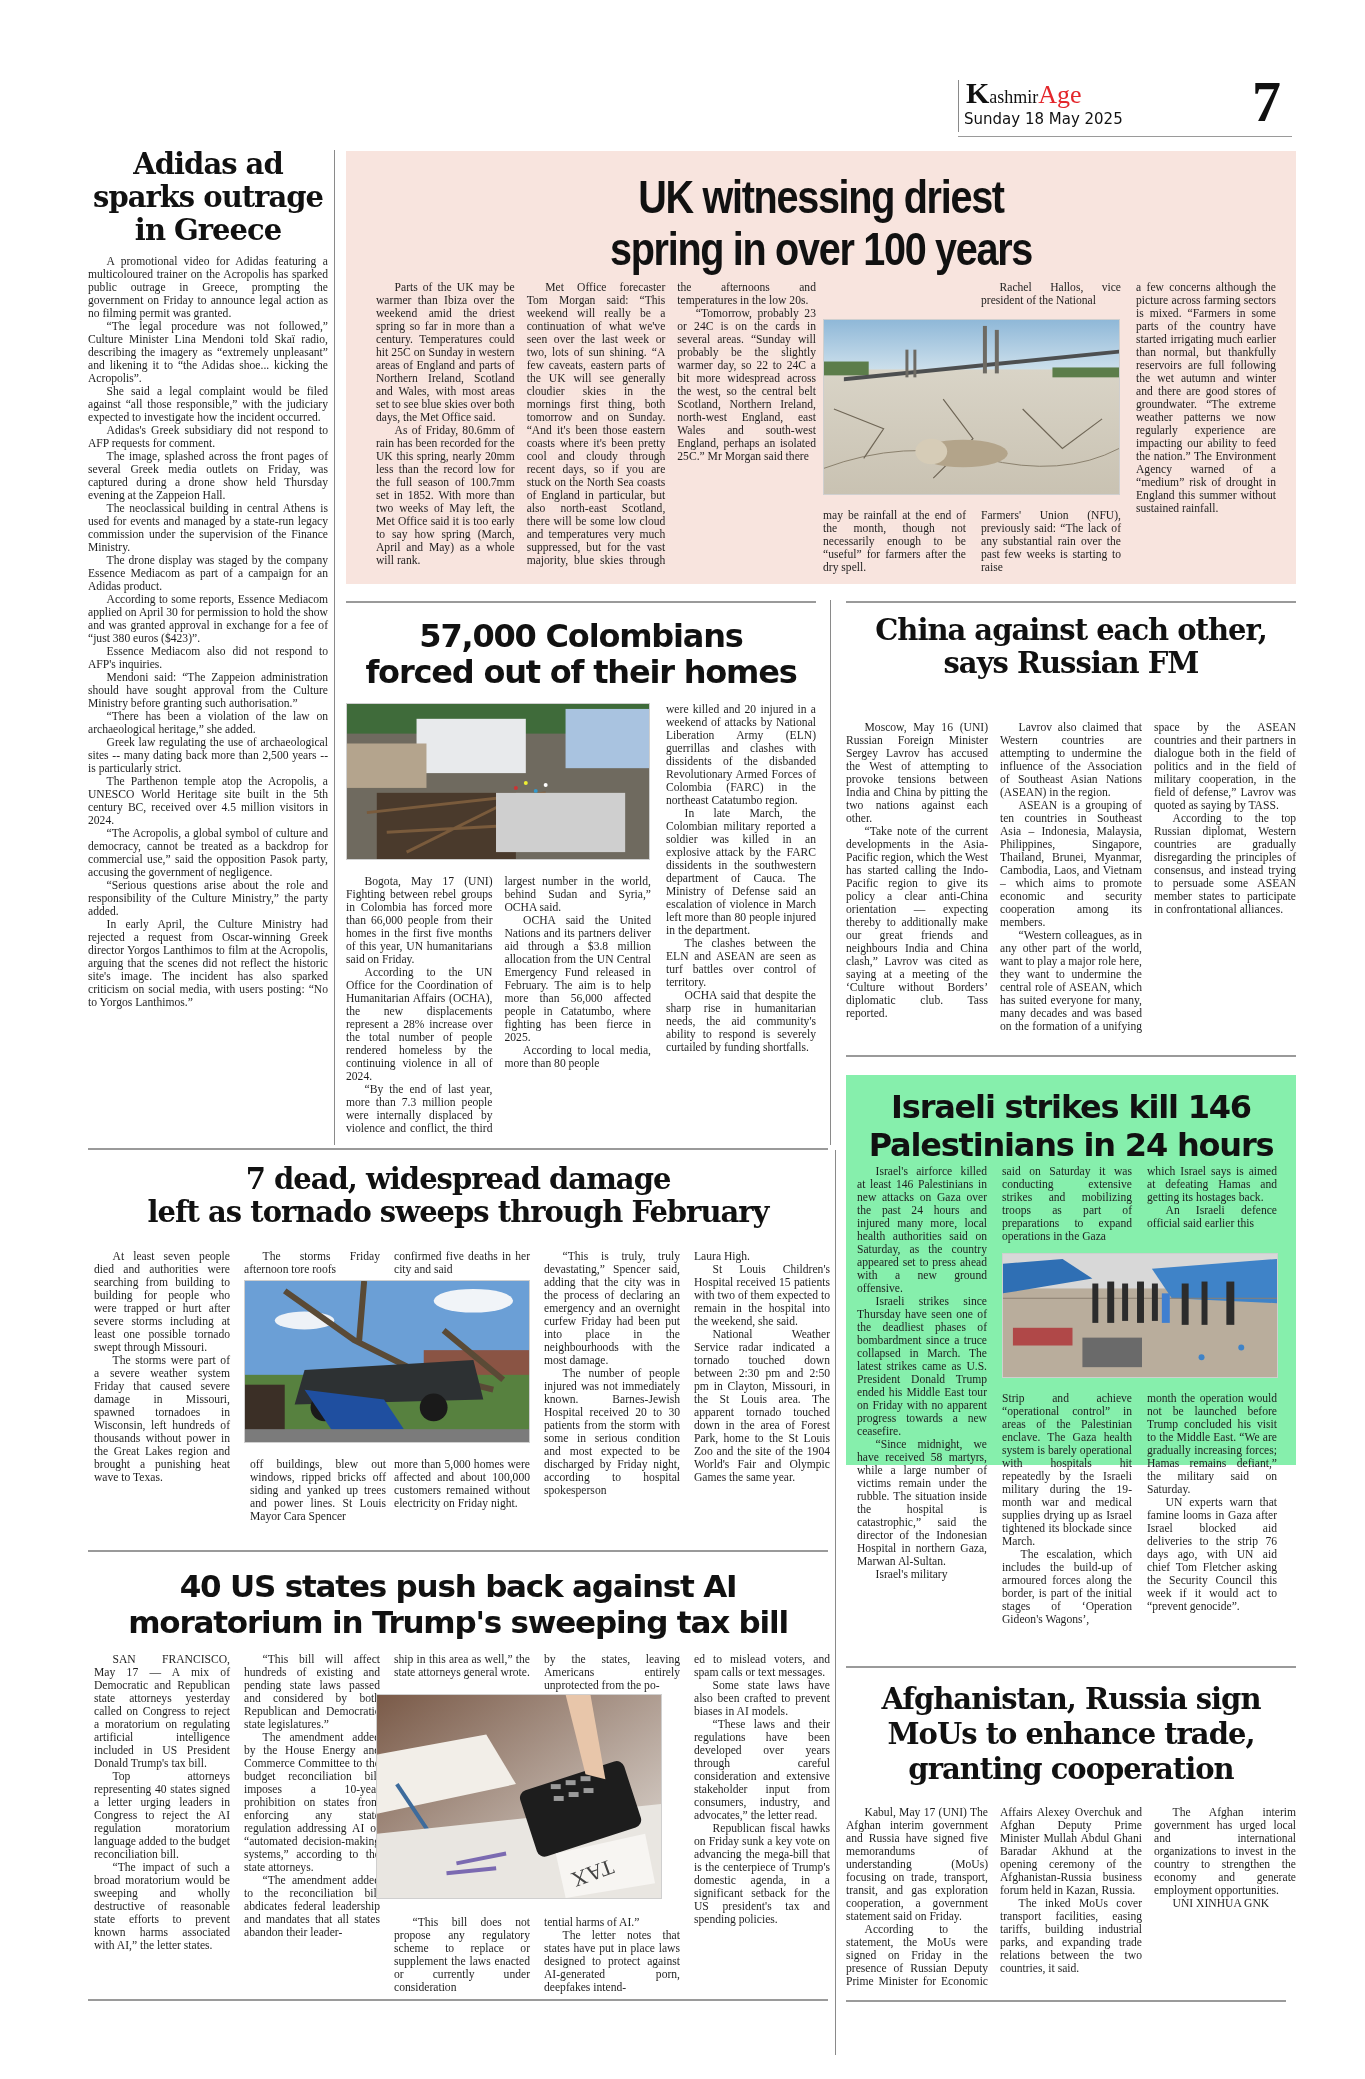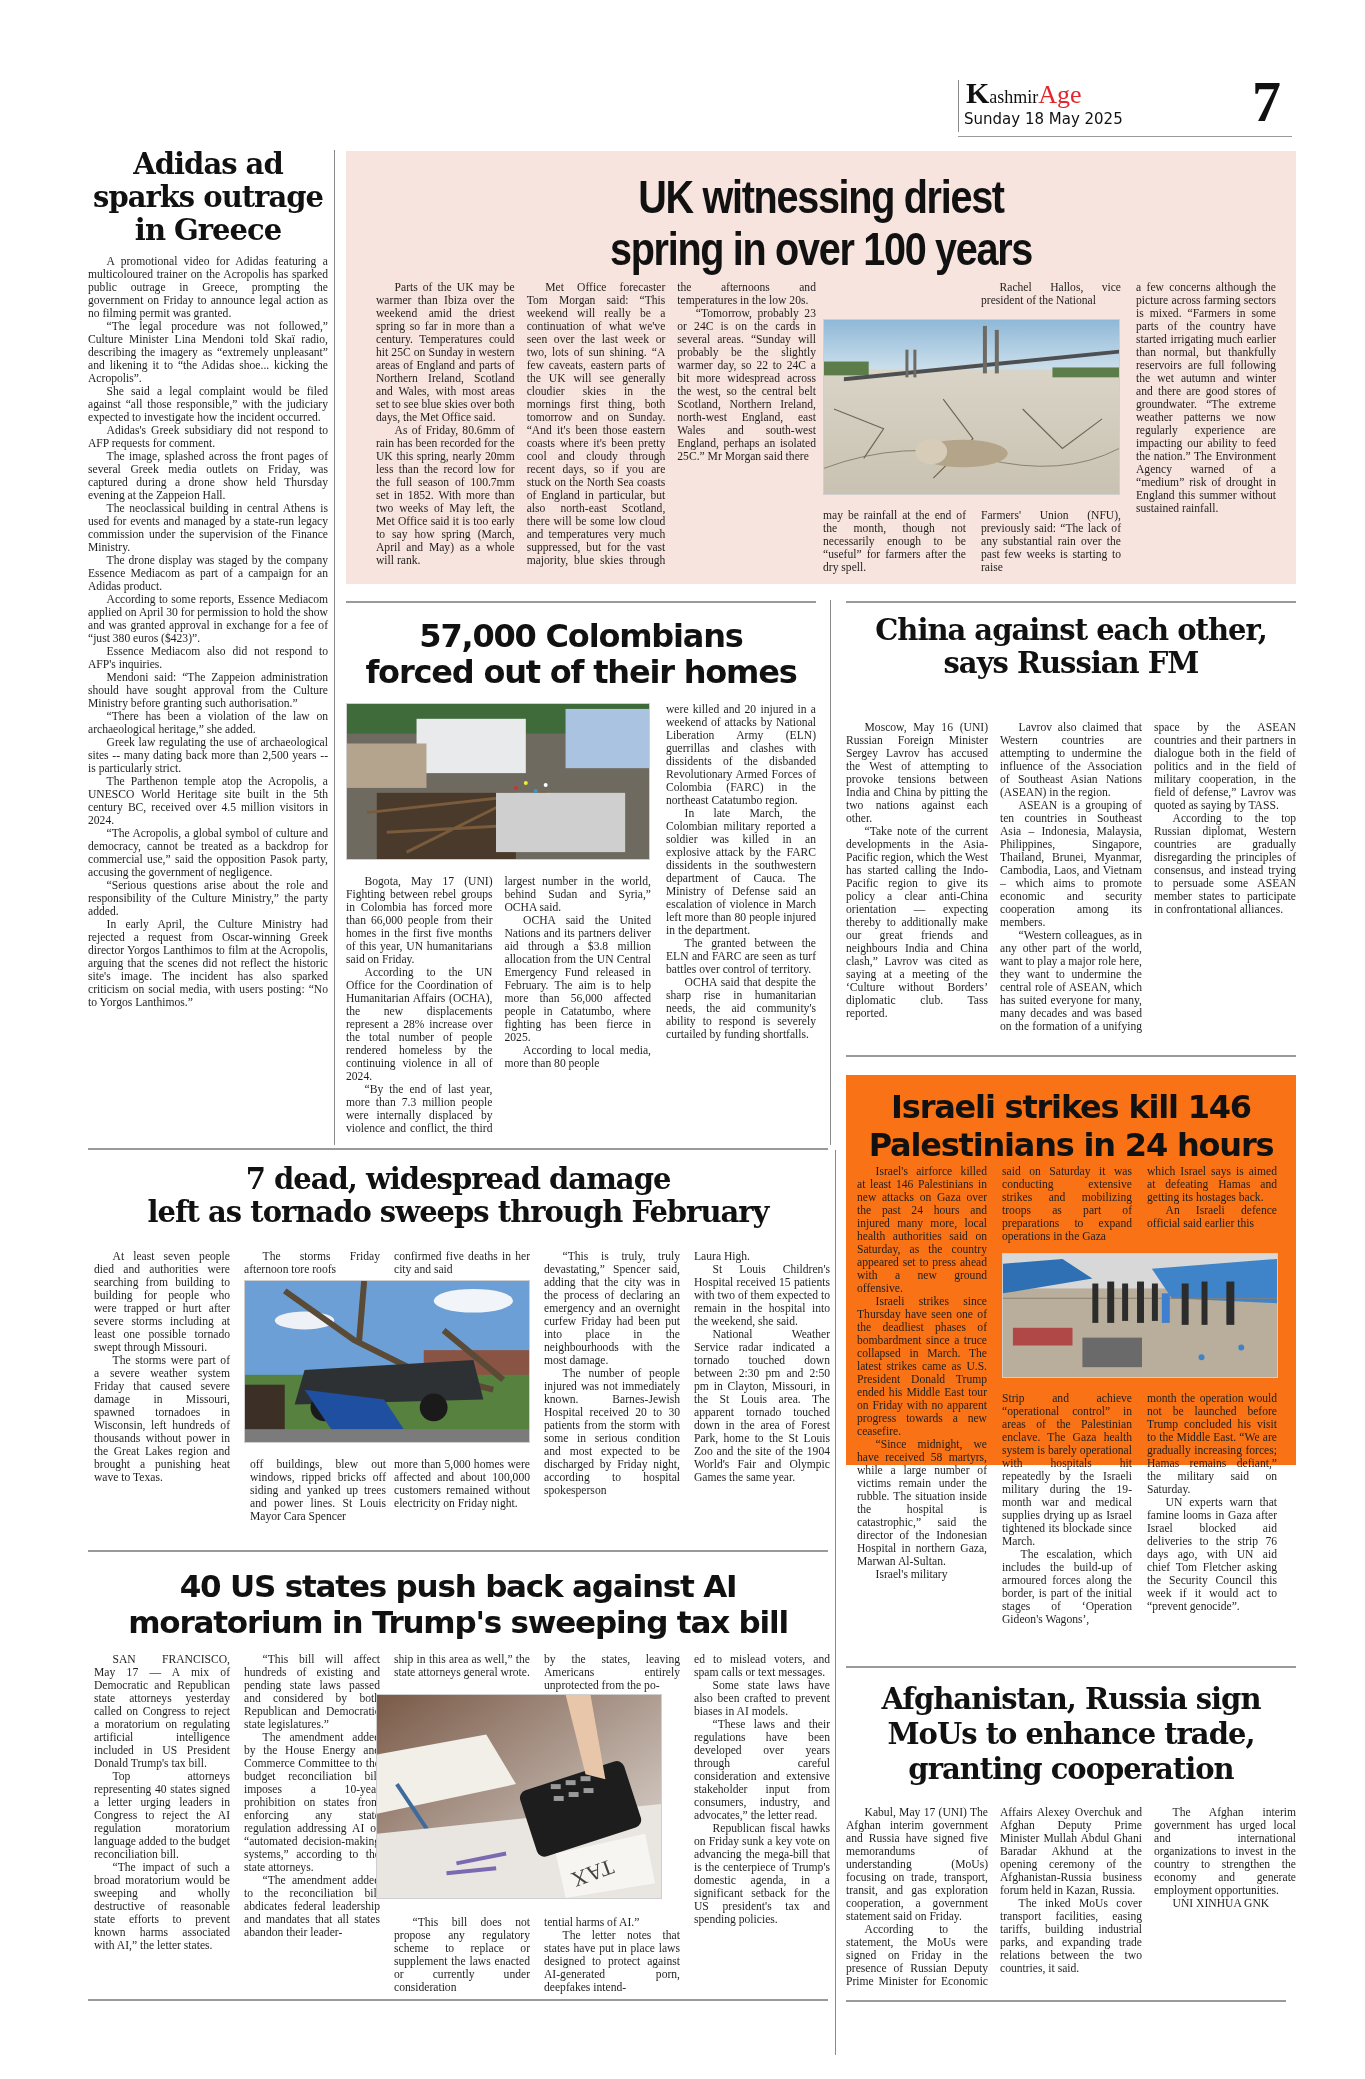--- a/index.html
+++ b/index.html
@@ -36,21 +36,21 @@
   
   #masthead-logo { font-family: "Liberation Serif", serif; font-size: 22px; }
   #masthead-logo .k { font-size: 30px; font-weight: bold; color: #111; }
   #masthead-logo .ashmir { font-size: 18px; color: #111; }
   #masthead-logo .age { color: #e3262b; font-size: 26px; }
   #masthead-date { font-family: "DejaVu Sans", sans-serif; font-size: 15px; color: #111; }
   #page-number { font-family: "Liberation Serif", serif; font-size: 58px; font-weight: bold; color: #111; }
 
   
   #uk-box { background: #f8e4de; }
-  #israel-box { background: #f97316; }
+  #israel-box { background: #86efac; }
 
   .photo { border: 1px solid #cfcfcf; overflow: hidden; }
   .photo svg { display: block; width: 100%; height: 100%; }
 </style>
 </head>
 <body>
 
 <div class="rule-v" style="left:958px;top:80px;height:52px;"></div>
 <div class="abs" id="masthead-logo" style="left:966px;top:76px;">
   <span class="k">K</span><span class="ashmir">ashmir</span><span class="age">Age</span>
@@ -150,21 +150,21 @@
 <div class="abs body-text cols2" id="colombia-col1" style="left:346px;top:875px;width:305px;height:272px;column-fill:auto;">
     <p>Bogota, May 17 (UNI) Fighting between rebel groups in Colombia has forced more than 66,000 people from their homes in the first five months of this year, UN humanitarians said on Friday.</p>
     <p>According to the UN Office for the Coordination of Humanitarian Affairs (OCHA), the new displacements represent a 28% increase over the total number of people rendered homeless by the continuing violence in all of 2024.</p>
     <p>“By the end of last year, more than 7.3 million people were internally displaced by violence and conflict, the third largest number in the world, behind Sudan and Syria,” OCHA said.</p>
     <p>OCHA said the United Nations and its partners deliver aid through a $3.8 million allocation from the UN Central Emergency Fund released in February. The aim is to help more than 56,000 affected people in Catatumbo, where fighting has been fierce in 2025.</p>
     <p>According to local media, more than 80 people</p>
   </div>
 <div class="abs body-text" id="colombia-col3" style="left:666px;top:703px;width:150px;">
     <p style="text-indent: 0px;">were killed and 20 injured in a weekend of attacks by National Liberation Army (ELN) guerrillas and clashes with dissidents of the disbanded Revolutionary Armed Forces of Colombia (FARC) in the northeast Catatumbo region.</p>
     <p>In late March, the Colombian military reported a soldier was killed in an explosive attack by the FARC dissidents in the southwestern department of Cauca. The Ministry of Defense said an escalation of violence in March left more than 80 people injured in the department.</p>
-    <p>The granted between the ELN and FARC are seen as turf battles over control of territory.</p>
+    <p>The clashes between the ELN and ASEAN are seen as turf battles over control of territory.</p>
     <p>OCHA said that despite the sharp rise in humanitarian needs, the aid community's ability to respond is severely curtailed by funding shortfalls.</p>
   </div>
 <div class="rule-v" style="left:830px;top:600px;height:545px;"></div>
 
 <div class="rule-h" style="left:846px;top:601px;width:450px;"></div>
 <div class="hl-serif abs" style="left:846px;top:614px;width:450px;font-size:29px;line-height:33px;">
   <div>China against each other,</div>
   <div>says Russian FM</div>
 </div>
 <div class="abs body-text cols3" id="russia-body" style="left:846px;top:721px;width:450px;height:312px;column-fill:auto;">

